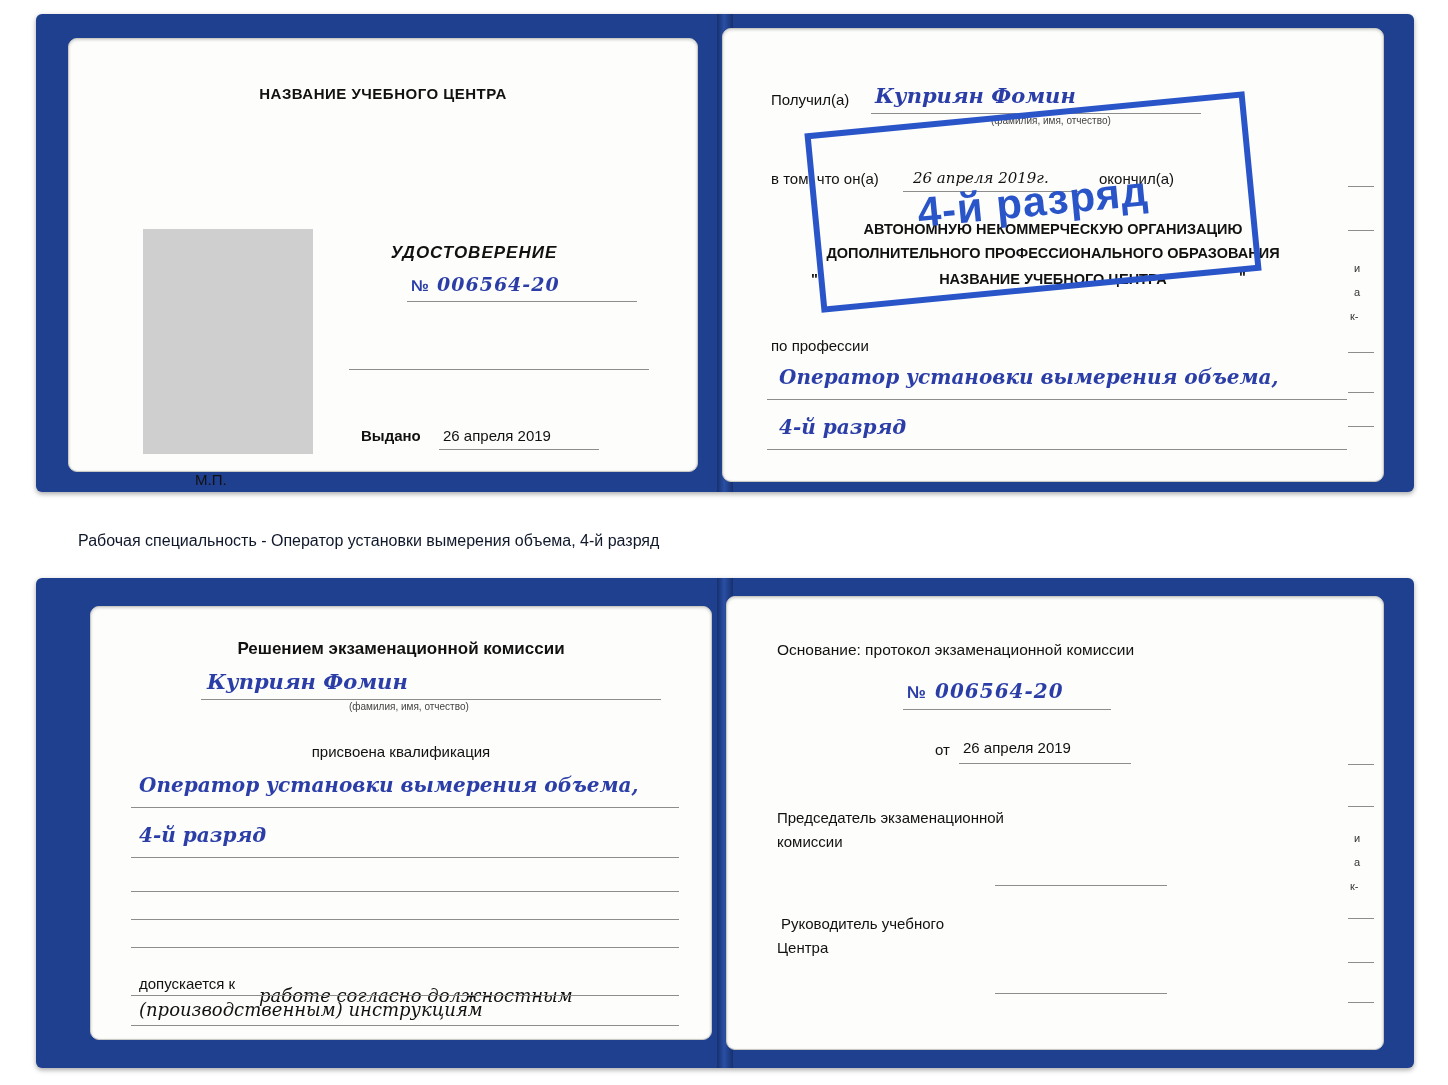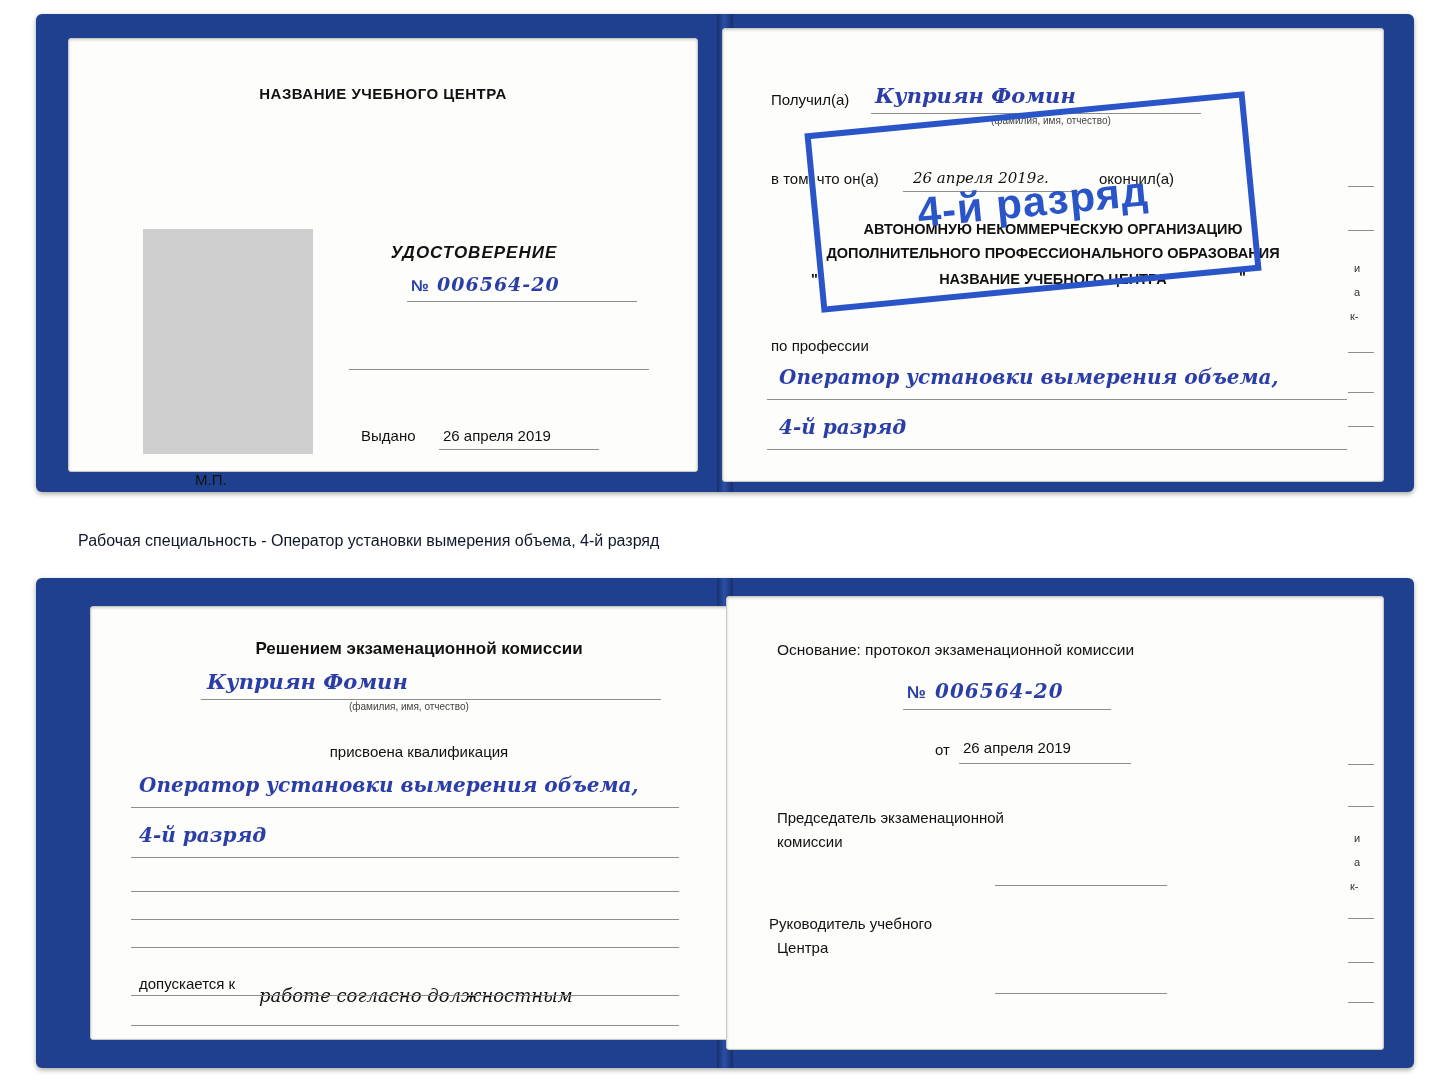--- a/index.html
+++ b/index.html
@@ -7,28 +7,28 @@
 
   
   .booklet{position:absolute;background:#1f3f8f;border-radius:6px;
     box-shadow:0 2px 5px rgba(0,0,0,.35);}
   .booklet.top{left:36px;top:14px;width:1378px;height:478px;}
   .booklet.bottom{left:36px;top:578px;width:1378px;height:490px;}
 
   .spine{position:absolute;top:0;bottom:0;width:16px;left:50%;margin-left:-8px;
      background:linear-gradient(90deg,#16306f,#2a4fa4 45%,#16306f);}
 
-  .page{position:absolute;background:#fdfdfb;border:1px solid #c9c9c4;border-radius:3px;
+  .page{position:absolute;background:#fdfdfb;border:1px solid #c9c9c4;border-radius:9px;
      box-shadow:0 1px 3px rgba(0,0,0,.18) inset;}
 
   
   .t-left{left:32px;top:24px;width:628px;height:432px;}
   .t-right{left:686px;top:14px;width:660px;height:452px;}
   
-  .b-left{left:54px;top:28px;width:620px;height:432px;padding-left:36px;}
+  .b-left{left:54px;top:28px;width:620px;height:432px;}
   .b-right{left:690px;top:18px;width:656px;height:452px;}
 
   .inner-text{position:absolute;inset:0;}
 
   
   .t-center{text-align:center;}
   .lbl{font-size:15px;color:#111;}
   .bold{font-weight:bold;}
   .small{font-size:11px;color:#333;}
   .tiny{font-size:10px;color:#444;}
@@ -59,21 +59,21 @@
       <div class="gray-photo" style="left:74px;top:190px;width:170px;height:225px;"></div>
 
       <div class="lbl bold t-center" style="position:absolute;left:240px;width:330px;top:204px;font-size:17px;letter-spacing:1px;font-style:italic;">УДОСТОВЕРЕНИЕ</div>
 
       <div style="position:absolute;left:342px;top:238px;font-size:16px;color:#2b3ea8;font-weight:bold;">№</div>
       <div class="hand" style="position:absolute;left:368px;top:234px;font-size:19px;letter-spacing:1px;">006564-20</div>
       <div class="line" style="left:338px;top:262px;width:230px;"></div>
 
       <div class="line" style="left:280px;top:330px;width:300px;"></div>
 
-      <div class="lbl" style="position:absolute;left:292px;top:388px;font-weight:normal;">Выдано</div>
+      <div class="lbl" style="position:absolute;left:292px;top:388px;font-weight:bold;">Выдано</div>
       <div class="lbl" style="position:absolute;left:374px;top:388px;">26 апреля 2019</div>
       <div class="line" style="left:370px;top:410px;width:160px;"></div>
 
       <div class="lbl" style="position:absolute;left:126px;top:432px;">М.П.</div>
     </div>
   </div>
 
   <div class="page t-right">
     <div class="inner-text">
       <div class="lbl" style="position:absolute;left:48px;top:62px;">Получил(а)</div>
@@ -132,20 +132,21 @@
       <div class="hand" style="position:absolute;left:48px;top:166px;font-size:20px;">Оператор установки вымерения объема,</div>
       <div class="line" style="left:40px;top:200px;width:548px;"></div>
       <div class="hand" style="position:absolute;left:48px;top:216px;font-size:20px;">4-й разряд</div>
       <div class="line" style="left:40px;top:250px;width:548px;"></div>
       <div class="line" style="left:40px;top:284px;width:548px;"></div>
       <div class="line" style="left:40px;top:312px;width:548px;"></div>
       <div class="line" style="left:40px;top:340px;width:548px;"></div>
 
       <div class="lbl" style="position:absolute;left:48px;top:368px;">допускается к</div>
       <div class="handbk" style="position:absolute;left:168px;top:366px;font-size:18px;margin-top:12px;">работе согласно должностным</div>
+      <div class="handbk" style="position:absolute;left:48px;top:392px;font-size:18px;">(производственным) инструкциям</div>
       <div class="line" style="left:40px;top:388px;width:548px;"></div>
       <div class="line" style="left:40px;top:418px;width:548px;"></div>
     </div>
   </div>
 
   <div class="page b-right">
     <div class="inner-text">
       <div class="lbl" style="position:absolute;left:50px;top:44px;font-size:15.5px;">Основание: протокол экзаменационной комиссии</div>
 
       <div style="position:absolute;left:180px;top:86px;font-size:17px;color:#2b3ea8;font-weight:bold;">№</div>
@@ -153,21 +154,21 @@
       <div class="line" style="left:176px;top:112px;width:208px;"></div>
 
       <div class="lbl" style="position:absolute;left:208px;top:144px;">от</div>
       <div class="lbl" style="position:absolute;left:236px;top:142px;">26 апреля 2019</div>
       <div class="line" style="left:232px;top:166px;width:172px;"></div>
 
       <div class="lbl" style="position:absolute;left:50px;top:212px;">Председатель экзаменационной</div>
       <div class="lbl" style="position:absolute;left:50px;top:236px;">комиссии</div>
       <div class="line" style="left:268px;top:288px;width:172px;"></div>
 
-      <div class="lbl" style="position:absolute;left:42px;top:318px;">Руководитель учебного</div>
+      <div class="lbl" style="position:absolute;left:54px;top:318px;">Руководитель учебного</div>
       <div class="lbl" style="position:absolute;left:50px;top:342px;">Центра</div>
       <div class="line" style="left:268px;top:396px;width:172px;"></div>
     </div>
   </div>
 
   <div class="line" style="left:1312px;top:186px;width:26px;"></div>
   <div class="line" style="left:1312px;top:228px;width:26px;"></div>
   <div class="small" style="position:absolute;left:1318px;top:254px;">и</div>
   <div class="small" style="position:absolute;left:1318px;top:278px;">а</div>
   <div class="small" style="position:absolute;left:1314px;top:302px;">к-</div>

